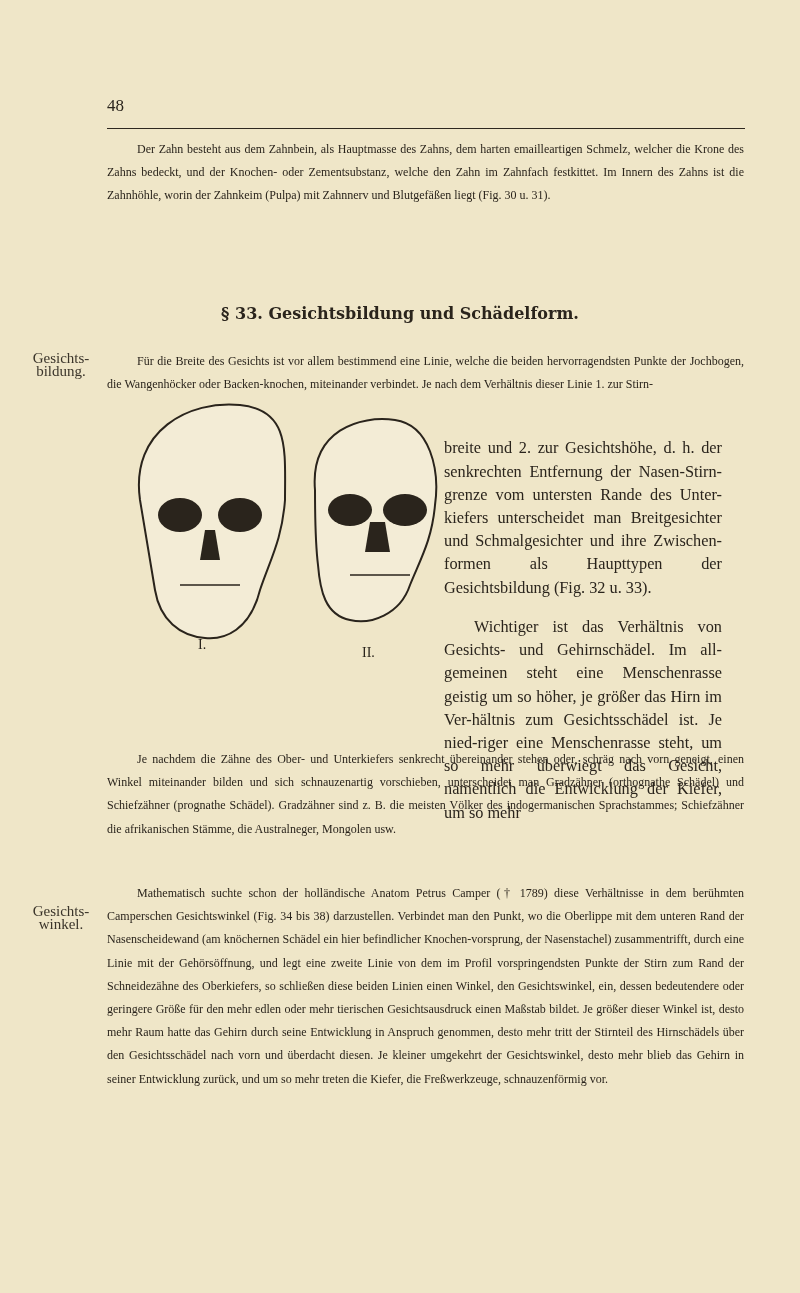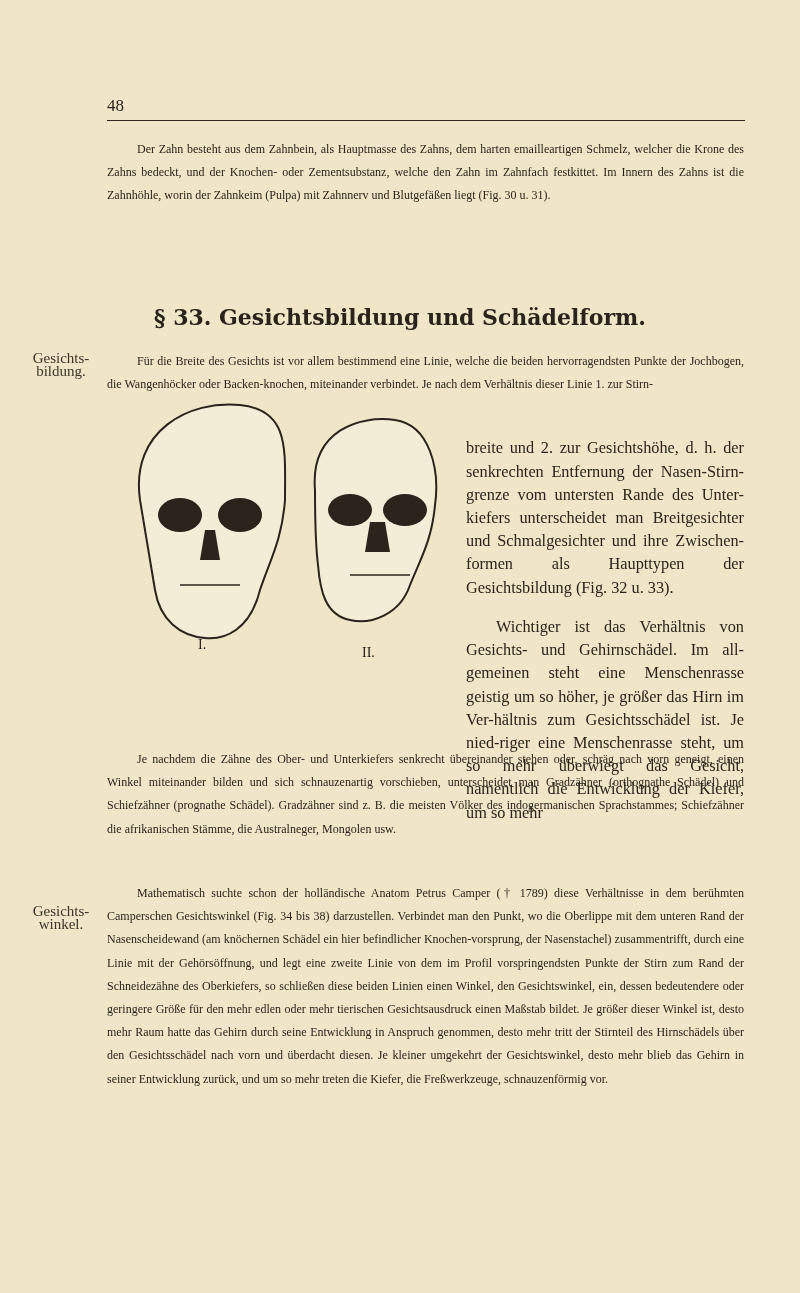--- a/index.html
+++ b/index.html
@@ -8,50 +8,50 @@
     background:#efe6c8;
     font-family:"DejaVu Serif", serif;
     color:#2a241c;
     position:relative;
   }
   .page { position:absolute; left:0; top:0; width:800px; height:1293px; }
   .header {
     position:absolute; left:107px; top:96px; width:638px;
     display:flex; align-items:flex-end;
     border-bottom:1.5px solid #2e2820;
-    padding-bottom:4px;
+    padding-bottom:12px;
     font-family:"Liberation Serif", serif; font-size:17px;
   }
   .header .num { width:40px; }
   .header .title { flex:1; text-align:center; margin-right:40px; }
   .body-text {
     position:absolute; left:107px; width:637px;
     font-family:"Liberation Serif", serif; font-size:12px; line-height:23.2px;
     text-align:justify;
   }
   .body-text p { margin:0; }
   .indent { text-indent:30px; }
   .section-title {
     position:absolute; left:0; width:800px; top:304px; text-align:center;
-    font-family:"DejaVu Serif", serif; font-weight:bold; font-size:22px;
+    font-family:"DejaVu Serif", serif; font-weight:bold; font-size:16px;
   }
   .margin-note {
     position:absolute; left:30px; width:62px; text-align:center;
     font-family:"Liberation Serif", serif; font-size:15px; line-height:13px; color:#3a342a;
   }
   .figure {
     position:absolute; left:110px; top:390px; width:340px; height:300px;
   }
   .fig-label { position:absolute; font-family:"Liberation Serif", serif; font-size:14px; }
   .caption {
     position:absolute; left:110px; top:661px; width:345px; text-align:center;
     font-family:"Liberation Serif", serif; font-size:12px; line-height:13px;
   }
   .wrap-right {
-    position:absolute; left:466px; width:278px;
+    position:absolute; left:444px; width:278px;
     font-family:"Liberation Serif", serif; font-size:16.3px; line-height:23.2px; text-align:justify;
   }
 </style>
 </head>
 <body>
 
 <div class="page">
 
   <div class="header">
     <span class="num">48</span>

